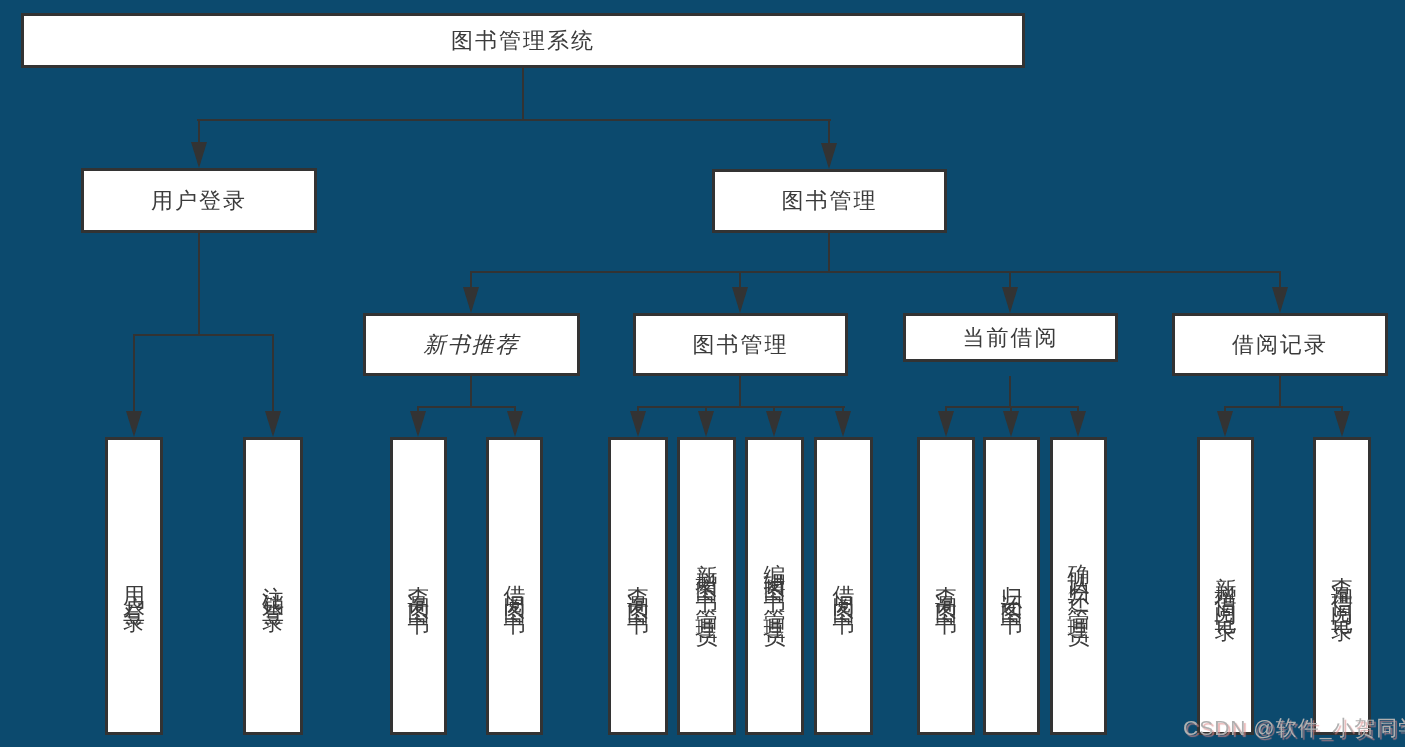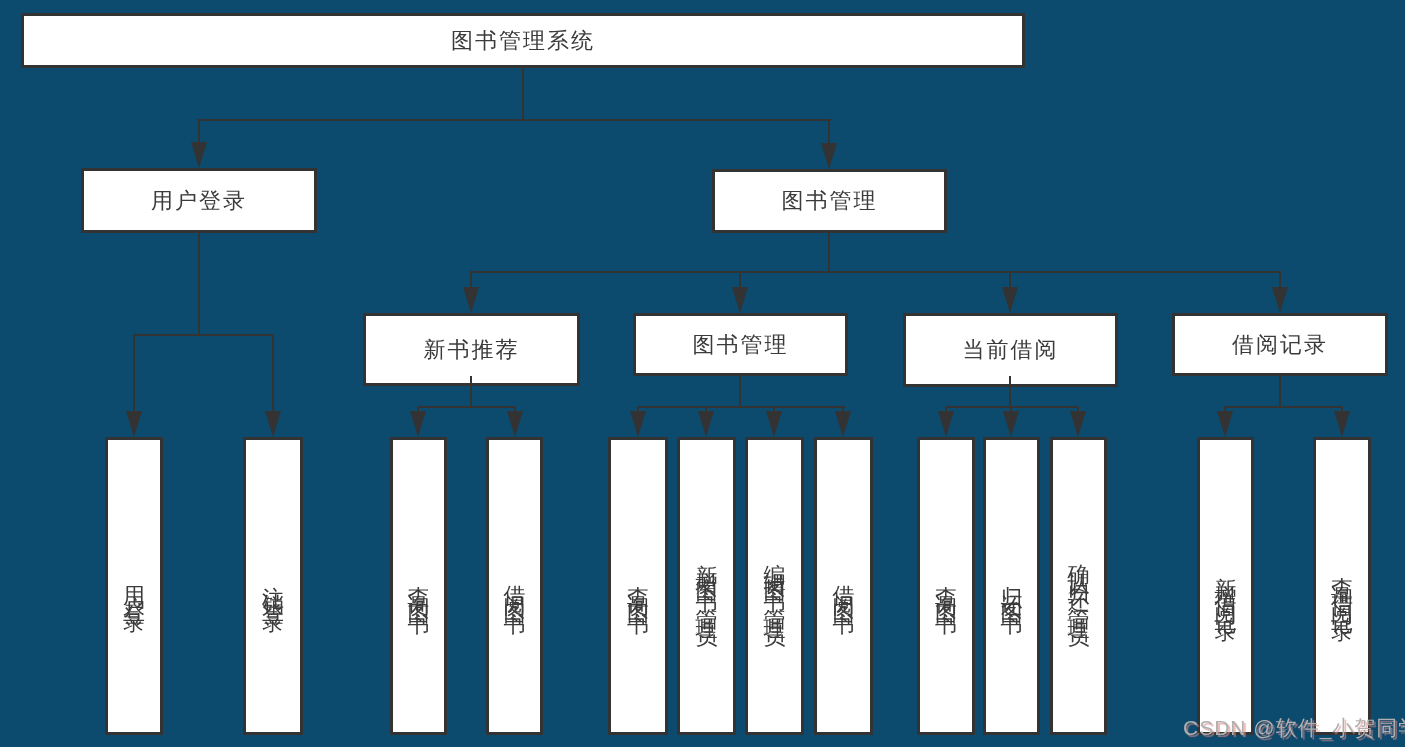--- a/index.html
+++ b/index.html
@@ -85,27 +85,27 @@
   <div class="ln" style="left:470px;top:271px;width:811px;height:2px;"></div>
   <div class="ln" style="left:470px;top:271px;width:2px;height:19px;"></div>
   <div class="ah" style="left:463px;top:287px;"></div>
   <div class="ln" style="left:739px;top:271px;width:2px;height:19px;"></div>
   <div class="ah" style="left:732px;top:287px;"></div>
   <div class="ln" style="left:1009px;top:271px;width:2px;height:19px;"></div>
   <div class="ah" style="left:1002px;top:287px;"></div>
   <div class="ln" style="left:1279px;top:271px;width:2px;height:19px;"></div>
   <div class="ah" style="left:1272px;top:287px;"></div>
 
-  <div class="box" style="left:363px;top:313px;width:217px;height:73px;">
+  <div class="box" style="left:363px;top:313px;width:217px;height:63px;font-style:italic;">
     <span>新书推荐</span>
   </div>
   <div class="box" style="left:633px;top:313px;width:215px;height:63px;">
     <span>图书管理</span>
   </div>
-  <div class="box" style="left:903px;top:313px;width:215px;height:74px;">
+  <div class="box" style="left:903px;top:313px;width:215px;height:49px;">
     <span>当前借阅</span>
   </div>
   <div class="box" style="left:1172px;top:313px;width:216px;height:63px;">
     <span>借阅记录</span>
   </div>
 
   <div class="ln" style="left:470px;top:376px;width:2px;height:32px;"></div>
   <div class="ln" style="left:417px;top:406px;width:99px;height:2px;"></div>
   <div class="ln" style="left:417px;top:406px;width:2px;height:8px;"></div>
   <div class="ah" style="left:410px;top:411px;"></div>

